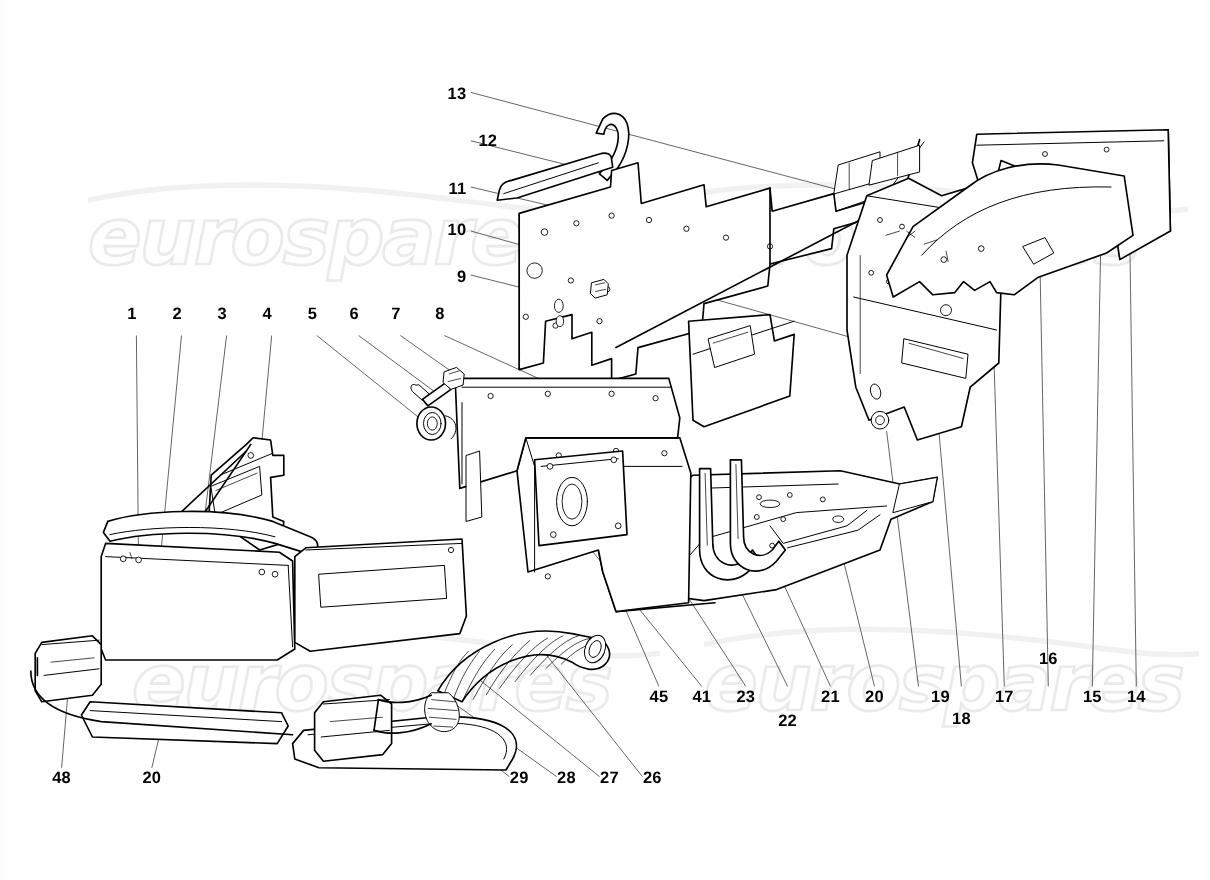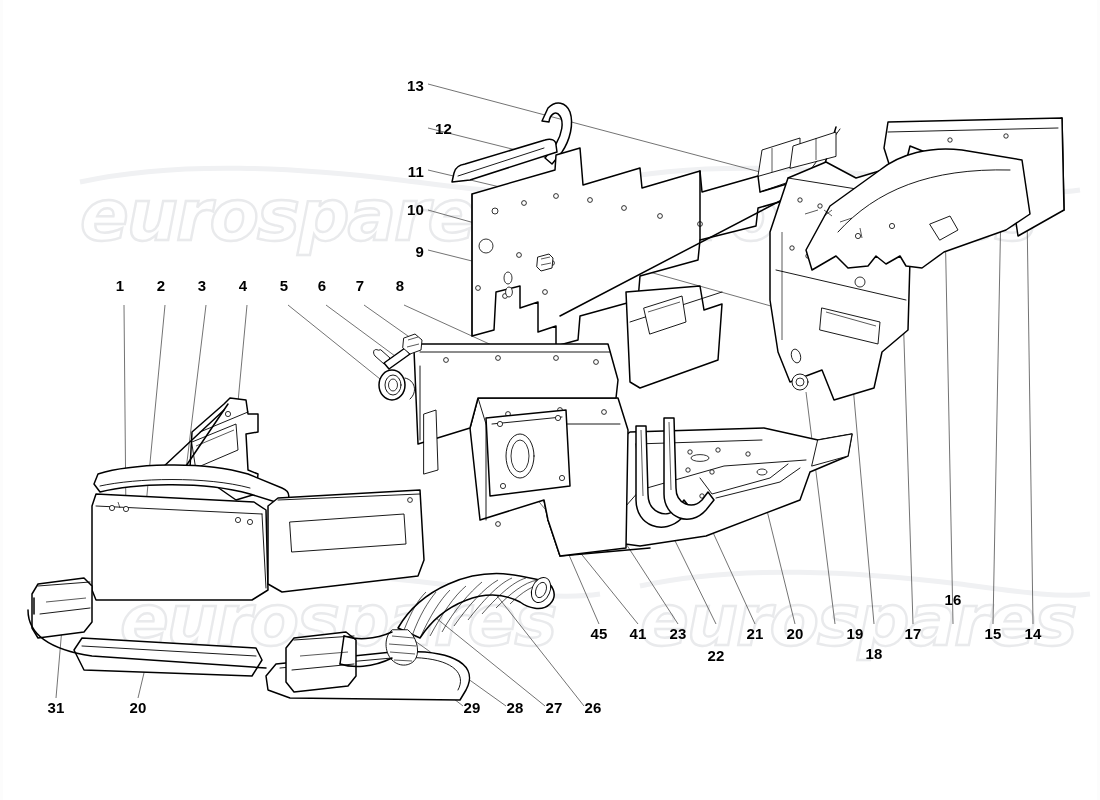--- a/index.html
+++ b/index.html
@@ -451,20 +451,20 @@
   <div class="num c" style="left:716px;top:648px;">22</div>
   <div class="num c" style="left:755px;top:626px;text-align:center;">21</div>
   <div class="num c" style="left:795px;top:626px;text-align:center;">20</div>
   <div class="num c" style="left:835px;top:626px;margin-left:20px;">19</div>
   <div class="num c" style="left:874px;top:626px;margin-top:20px;">18</div>
   <div class="num c" style="left:913px;top:626px;text-align:center;">17</div>
   <div class="num c" style="left:953px;top:592px;">16</div>
   <div class="num c" style="left:993px;top:626px;">15</div>
   <div class="num c" style="left:1033px;top:626px;">14</div>
 
-  <div class="num c" style="left:56px;top:700px;">31</div>
+  <div class="num c" style="left:56px;top:700px;">48</div>
   <div class="num c" style="left:138px;top:700px;">20</div>
   <div class="num c" style="left:472px;top:700px;">29</div>
   <div class="num c" style="left:515px;top:700px;">28</div>
   <div class="num c" style="left:554px;top:700px;">27</div>
   <div class="num c" style="left:593px;top:700px;">26</div>
 
 </div>
 
 </body></html>

